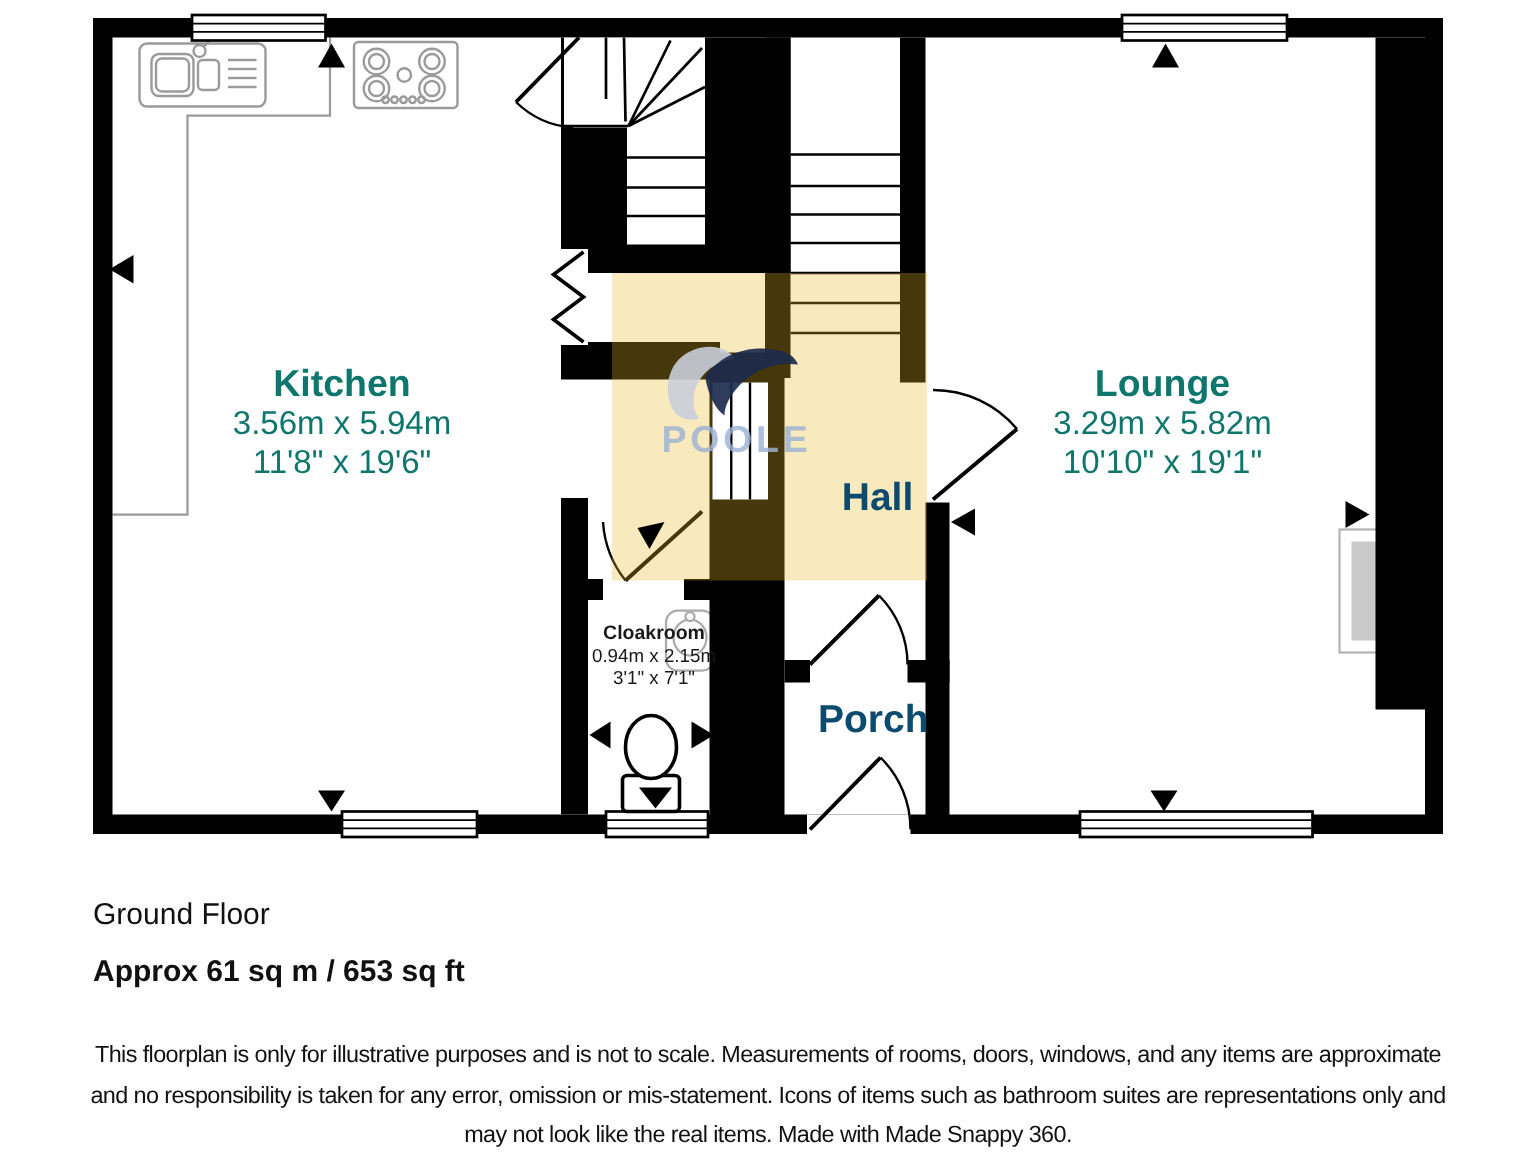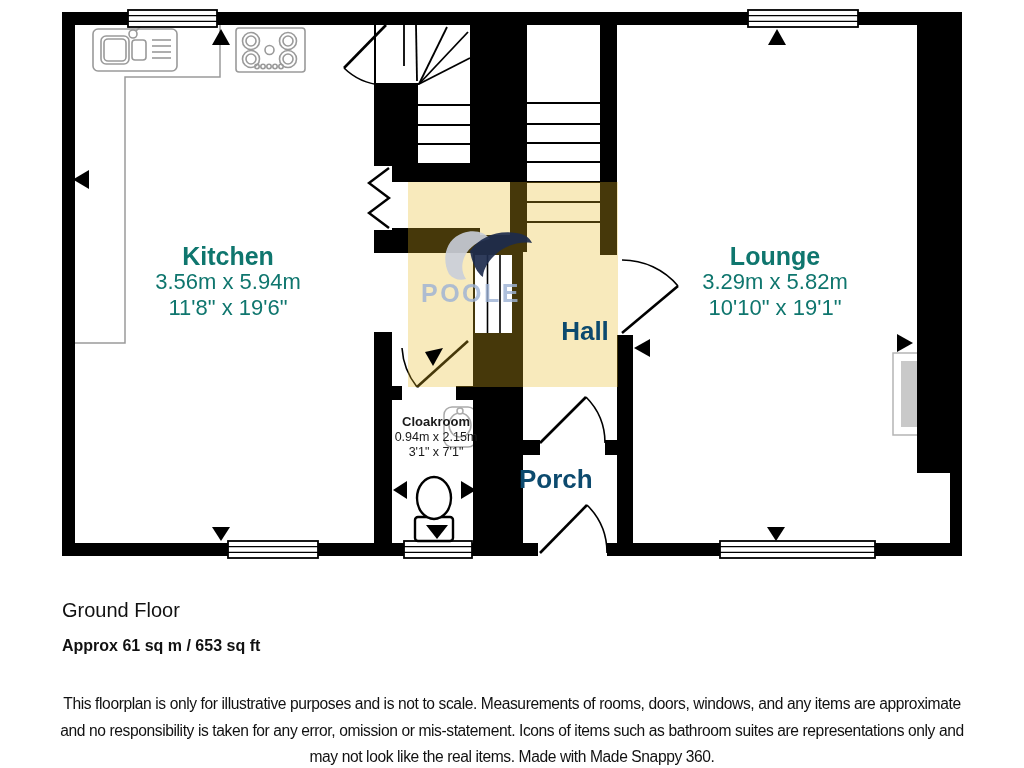--- a/index.html
+++ b/index.html
@@ -15,21 +15,21 @@
   .room-label .rname{font-weight:bold;font-size:25px;}
   .small-label{text-align:center;color:#1a1a1a;}
   .small-label .rname{font-weight:bold;font-size:13px;line-height:16px;}
   .small-label .rdim{font-size:12.5px;line-height:15px;}
   .big-room{font-weight:bold;font-size:26px;color:#0c4a6e;}
   .watermark-text{
     font-weight:bold;font-size:25px;line-height:25px;letter-spacing:2.5px;
     color:rgba(158,178,212,0.82);white-space:nowrap;
   }
   .floor-title{font-size:20px;font-weight:400;color:#111;}
-  .floor-area{font-size:16px;font-weight:bold;color:#111;}
+  .floor-area{font-size:20px;font-weight:bold;color:#111;}
   .disclaimer{
     width:1024px;text-align:center;font-size:15.6px;line-height:26.5px;
     letter-spacing:-0.4px;color:#111;
   }
 </style>
 </head>
 <body>
 
 <div class="canvas">
 
@@ -211,39 +211,39 @@
     <g>
       <path d="M449,274 C441,258 446,239 463,233 C474,229 485,232 490,239
                C477,241 468,248 464,258 C461,266 462,273 466,279
                C460,281 453,279 449,274 Z" fill="#c9ced9" fill-opacity="0.9"></path>
       <path d="M470,251 C480,237 497,230 516,233 C525,234 530,238 532,243
                C516,241 502,247 492,258 C486,265 483,271 483,277
                C477,273 472,263 470,251 Z" fill="#1d2b4d" fill-opacity="0.92"></path>
     </g>
   </svg>
 
-  <div class="abs watermark-text" style="left:421px;top:281px;">
+  <div class="abs watermark-text" style="left:441px;top:281px;">
     <div>POOLE</div>
   </div>
 
   <div class="abs room-label" style="left:108px;top:243px;width:240px;">
     <div class="rname">Kitchen</div>
     <div class="rdim">3.56m x 5.94m</div>
     <div class="rdim">11'8" x 19'6"</div>
   </div>
 
   <div class="abs room-label" style="left:655px;top:243px;width:240px;">
     <div class="rname">Lounge</div>
     <div class="rdim">3.29m x 5.82m</div>
     <div class="rdim">10'10" x 19'1"</div>
   </div>
 
   <div class="abs big-room" style="left:545px;top:316px;width:80px;text-align:center;">Hall</div>
 
-  <div class="abs big-room" style="left:519px;top:464px;width:100px;text-align:left;">Porch</div>
+  <div class="abs big-room" style="left:519px;top:464px;width:100px;text-align:right;">Porch</div>
 
   <div class="abs small-label" style="left:381px;top:414px;width:110px;">
     <div class="rname">Cloakroom</div>
     <div class="rdim">0.94m x 2.15m</div>
     <div class="rdim">3'1" x 7'1"</div>
   </div>
 
   <div class="abs floor-title" style="left:62px;top:599px;">Ground Floor</div>
   <div class="abs floor-area" style="left:62px;top:637px;">Approx 61 sq m / 653 sq ft</div>
 

